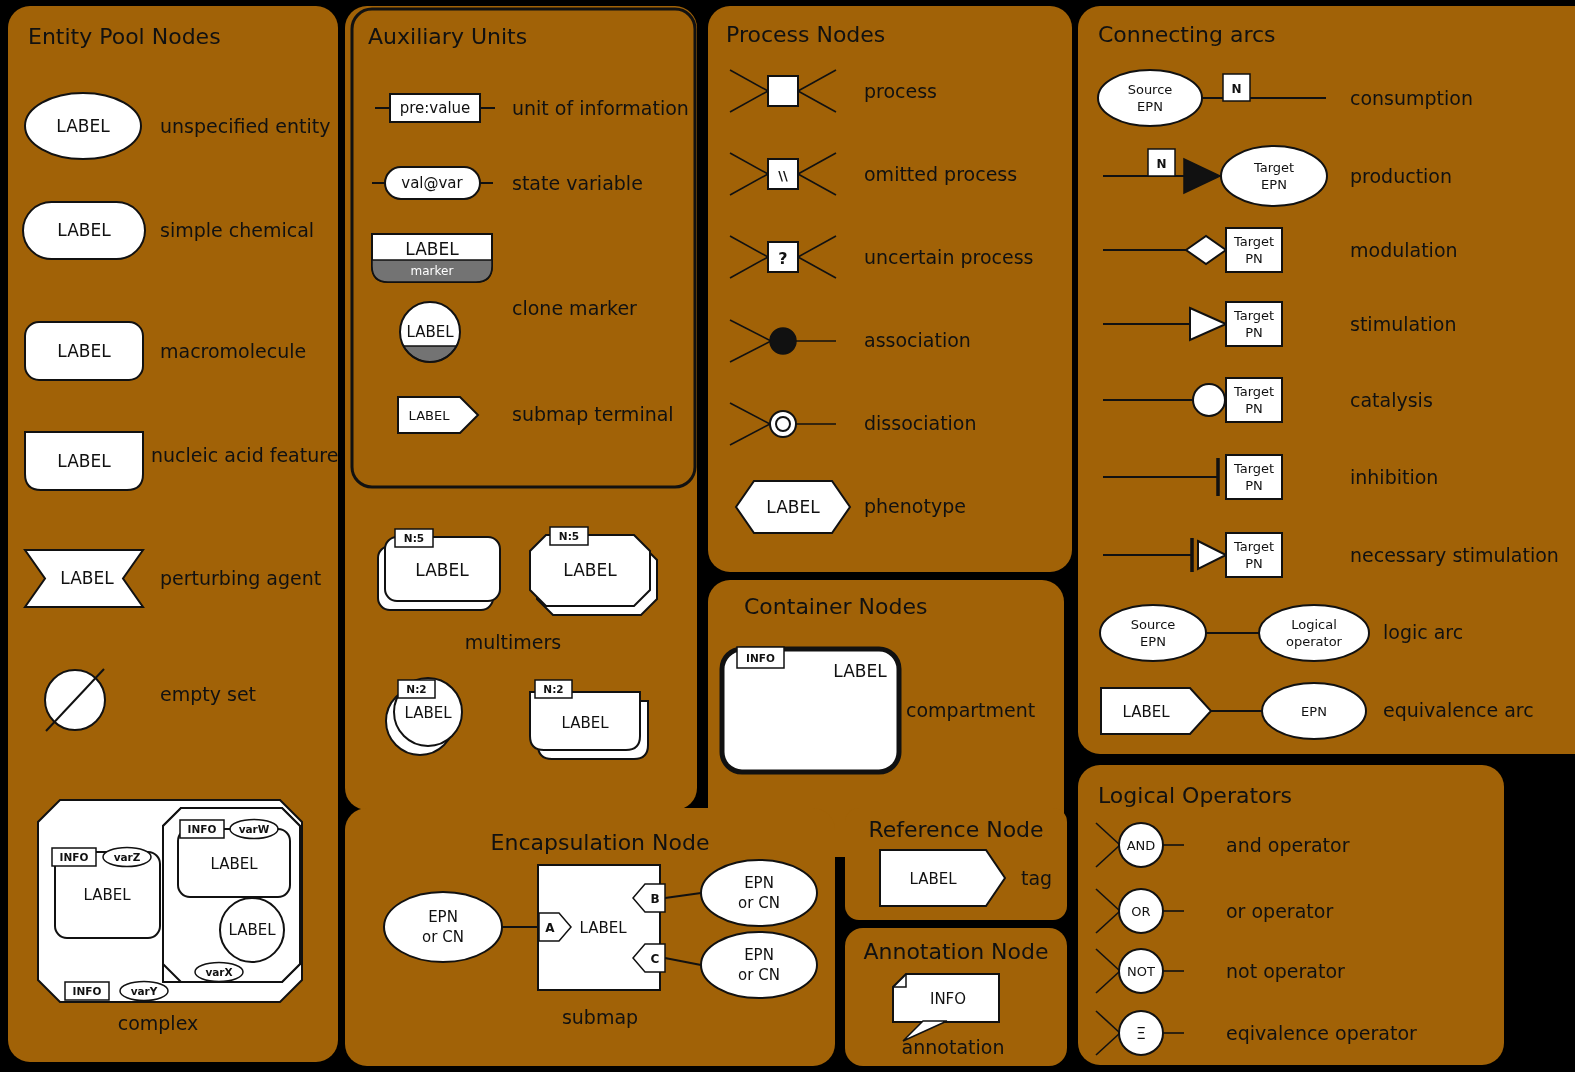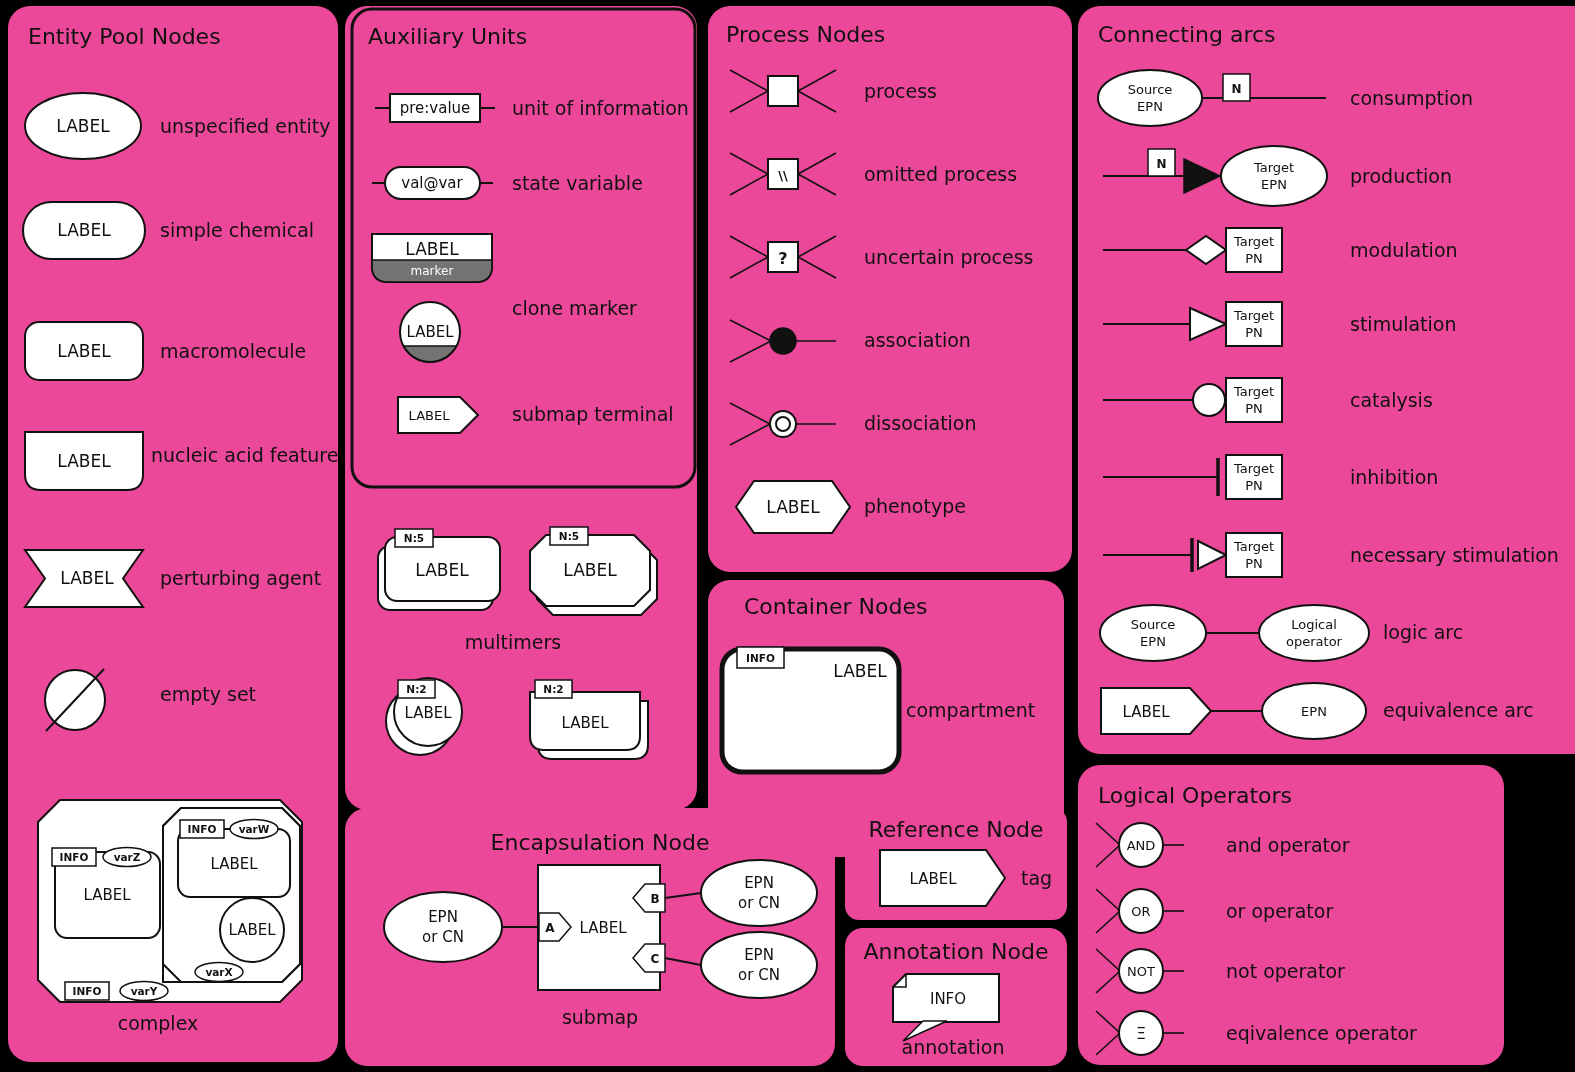--- a/index.html
+++ b/index.html
@@ -1,18 +1,18 @@
 <!DOCTYPE html>
 <html><head>
 <meta charset="utf-8">
 <style>
   html,body{margin:0;padding:0;background:#000;}
   #canvas{position:relative;width:1575px;height:1072px;background:#000;
           font-family:"DejaVu Sans","Liberation Sans",sans-serif;overflow:hidden;}
-  .panel{position:absolute;background:#ec4899;border-radius:22px;text-align:right;}
+  .panel{position:absolute;background:#a16207;border-radius:22px;text-align:right;}
   .panel svg{display:block;position:absolute;left:0;top:0;}
   text{fill:#111;font-family:"DejaVu Sans","Liberation Sans",sans-serif;}
   .t-title{font-size:22px;}
   .t-name{font-size:19px;}
   .t-label{font-size:17px;}
   .t-label-s{font-size:15px;}
   .t-label-xs{font-size:13px;}
   .t-mid{font-size:13px;}
   .t-tag{font-size:10.5px;font-weight:bold;}
   .t-card{font-size:12px;font-weight:bold;}

